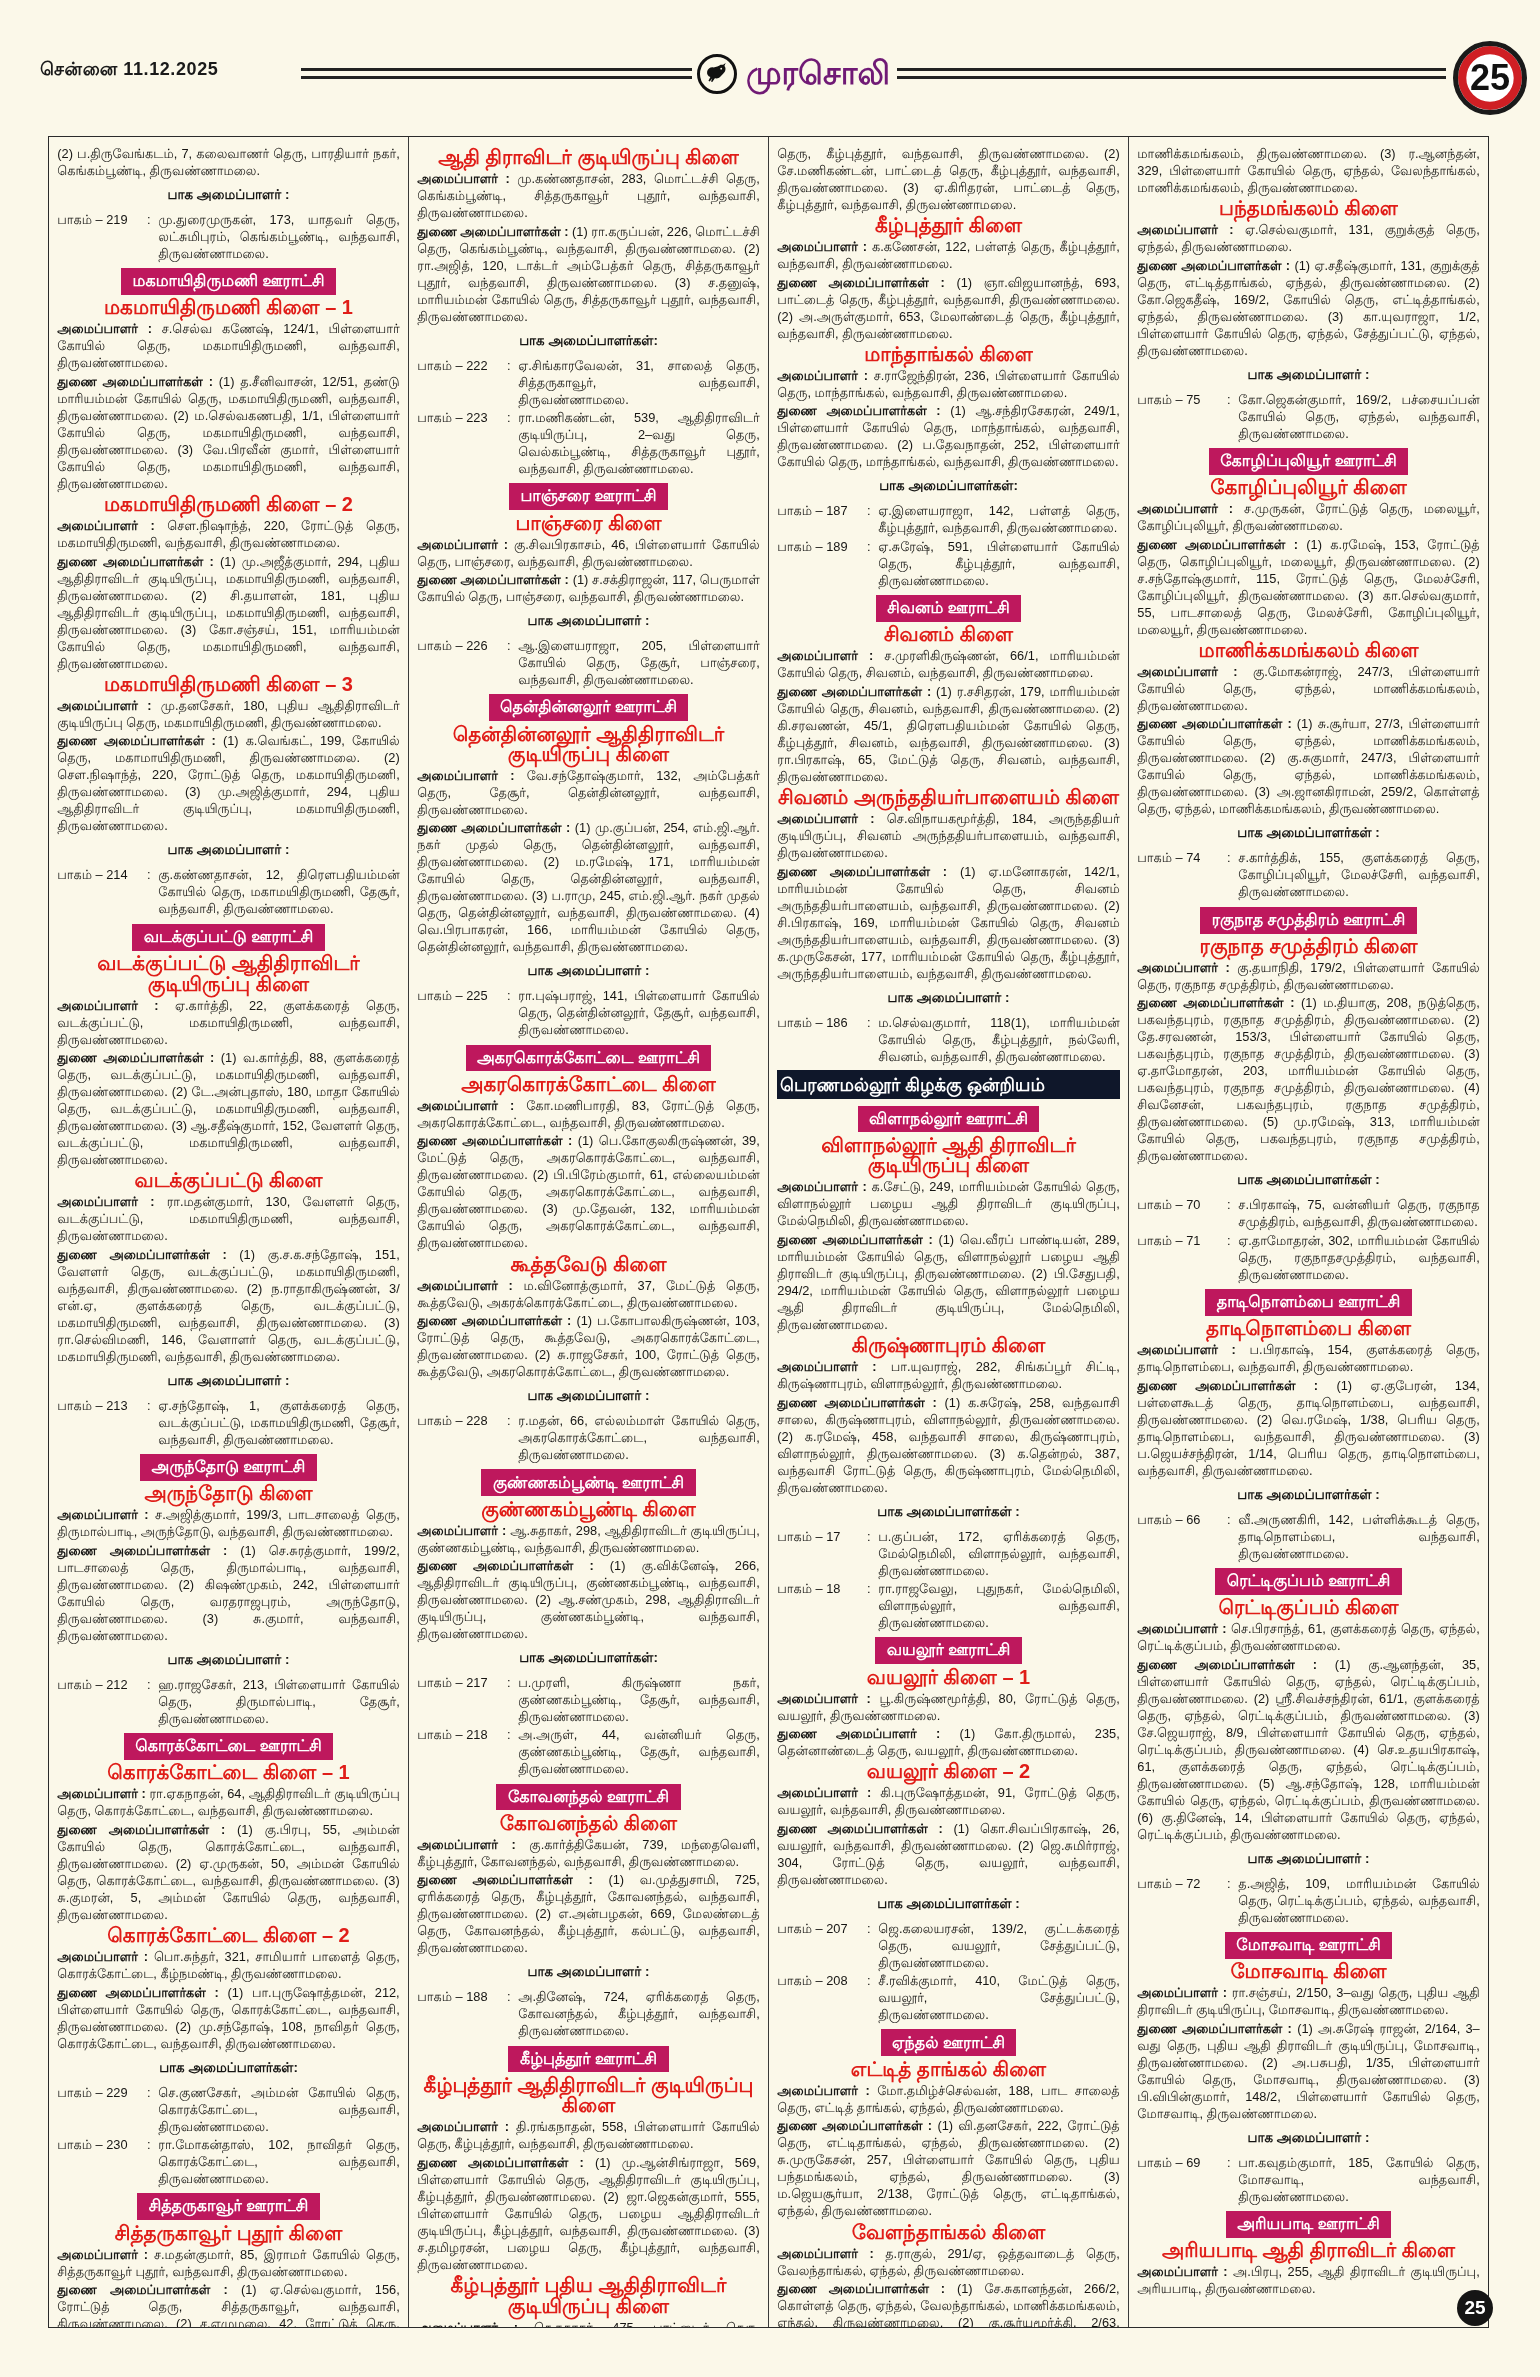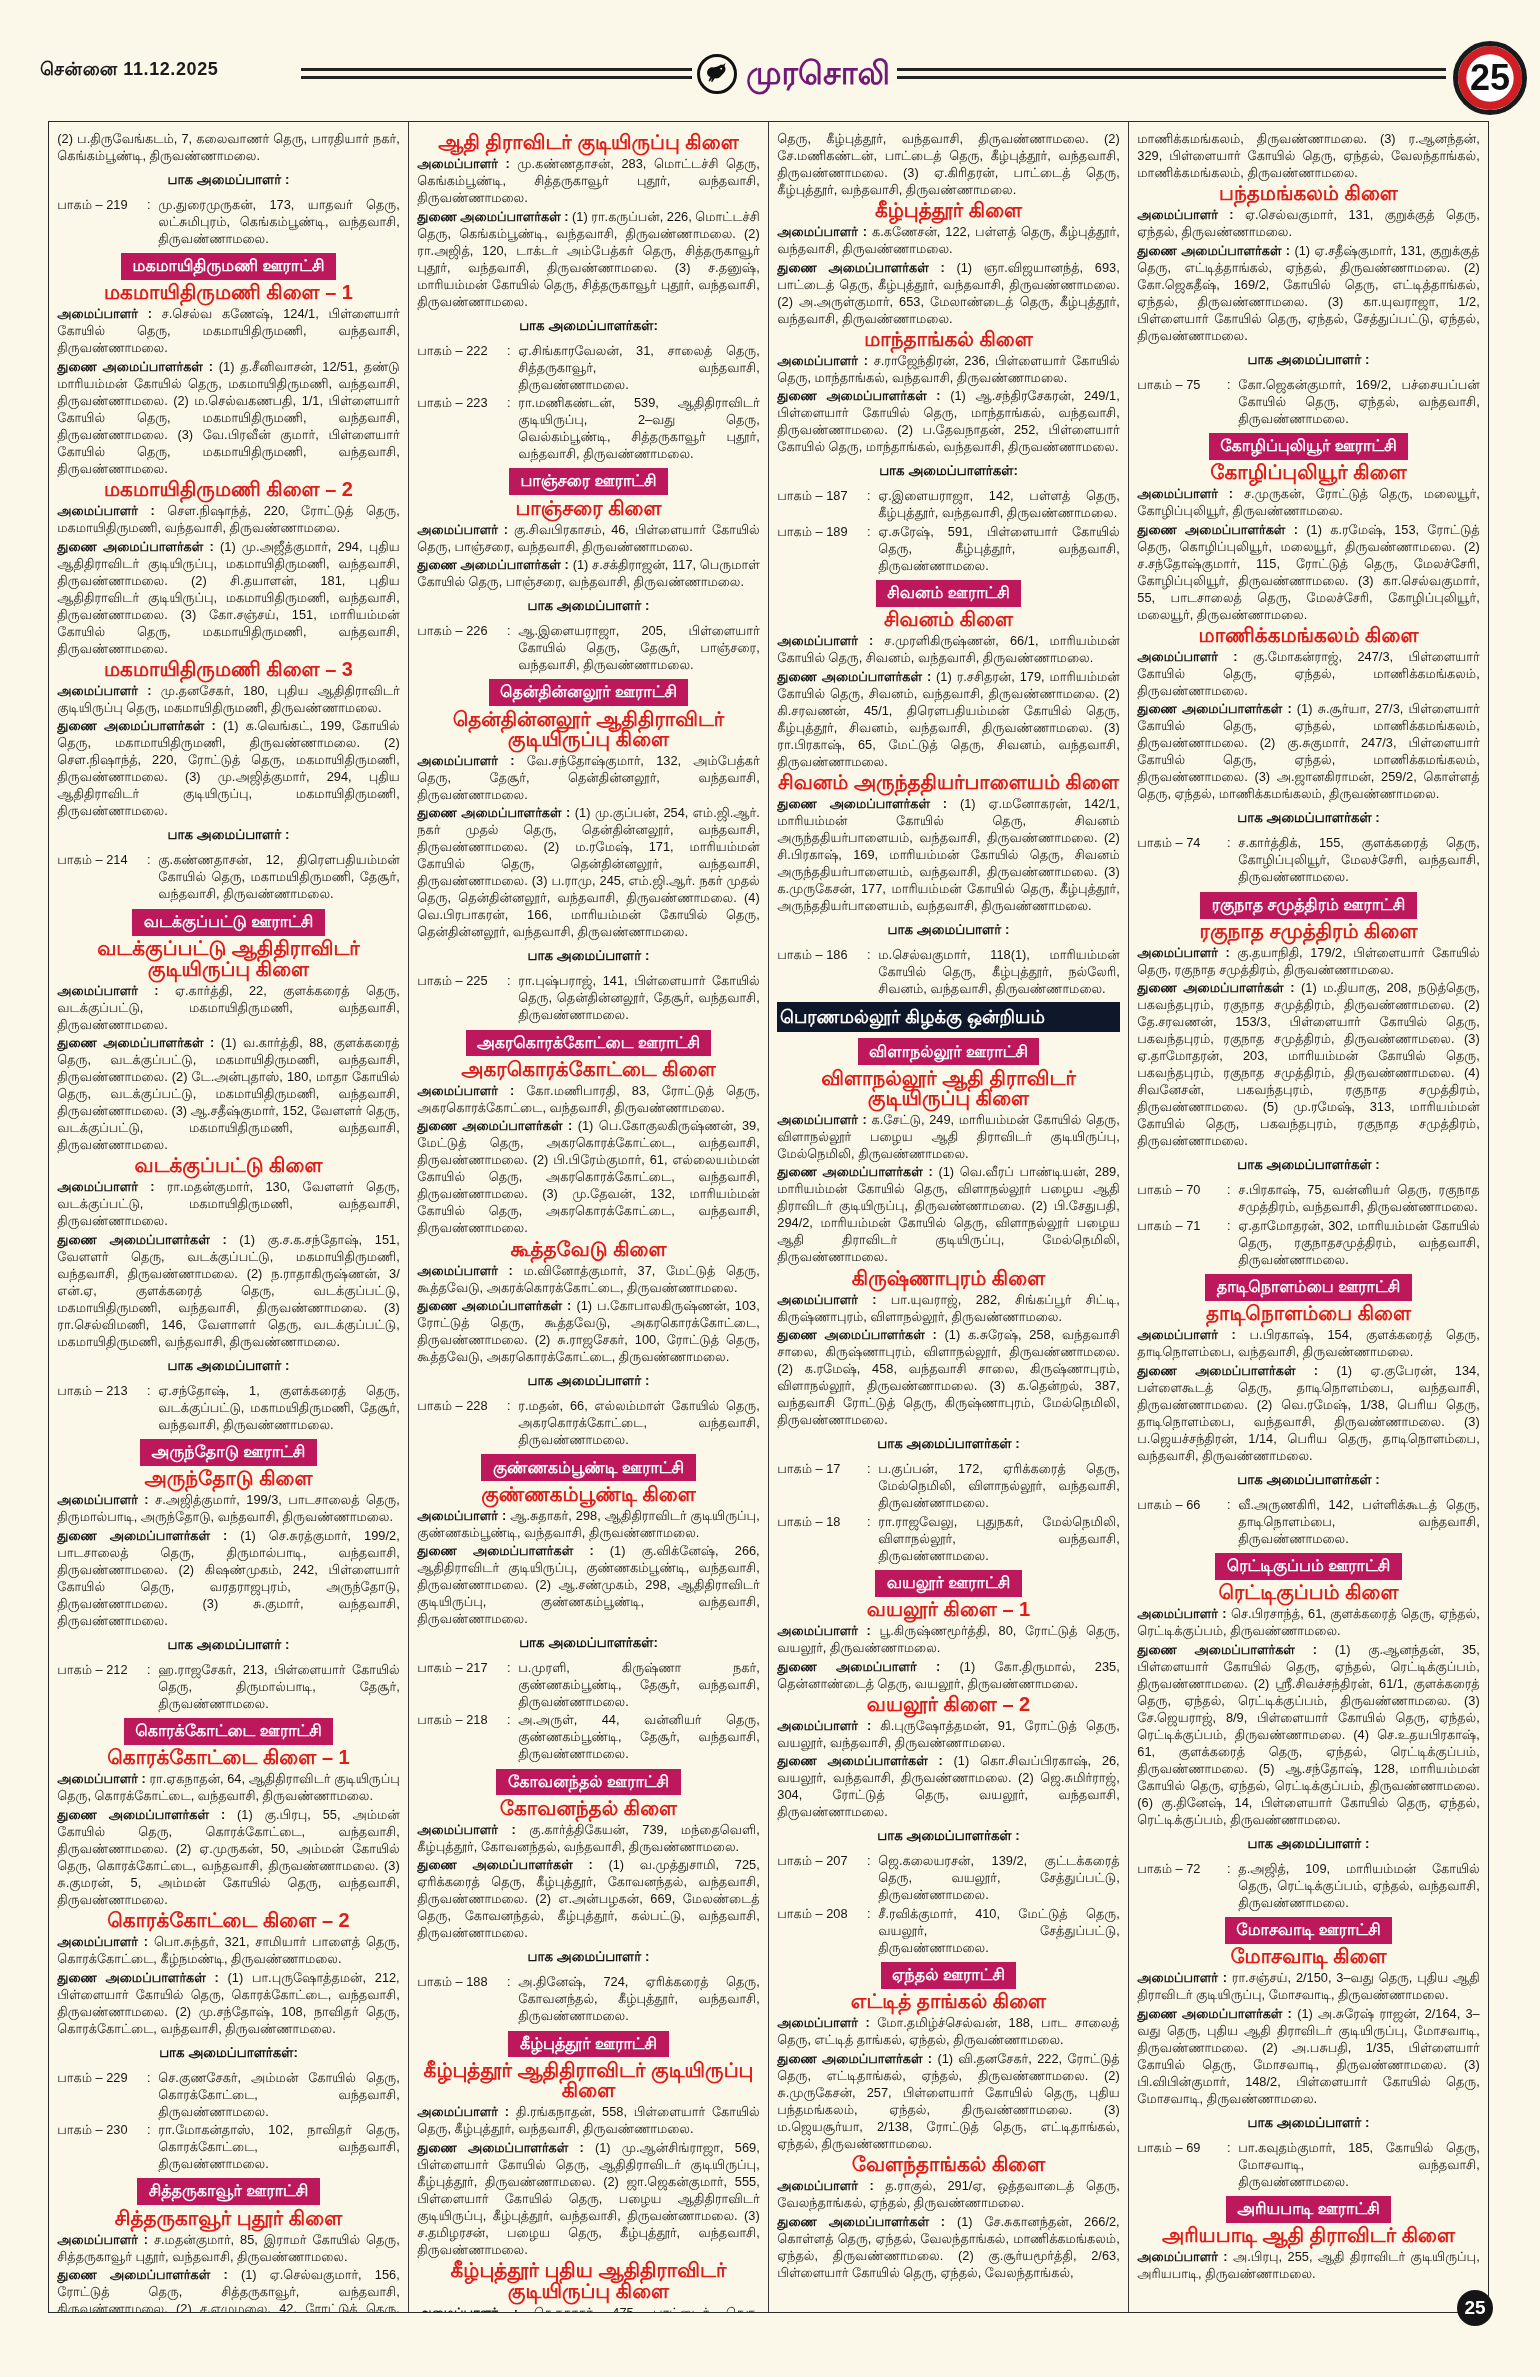--- a/index.html
+++ b/index.html
@@ -7,21 +7,21 @@
   
   .mast{position:absolute;left:0;top:0;width:100%;height:119px;}
   .date{position:absolute;left:40px;top:59px;font-size:18px;font-weight:bold;letter-spacing:0.6px;color:#1a1a1a;}
   .rule{position:absolute;top:68px;height:5.1px;border-top:3.2px solid #222;border-bottom:3.2px solid #222;box-sizing:content-box;}
   .rule.r1{left:301px;width:391px;}
   .rule.r2{left:897px;width:549px;}
   .logo{position:absolute;left:697px;top:54px;width:40px;height:40px;border:3.2px solid #111;border-radius:50%;background:#fbf8e9;box-sizing:border-box;display:flex;align-items:center;justify-content:center;}
   .pname{position:absolute;left:746px;top:55px;font-size:32px;font-weight:bold;color:#701a75;}
   .pgnum{position:absolute;left:1453px;top:41px;width:74px;height:74px;border-radius:50%;background:#fff;border:5.1px solid #1a1a1a;box-shadow:inset 0 0 0 8.3px #cf1f24;box-sizing:border-box;display:flex;align-items:center;justify-content:center;font-size:36px;font-weight:bold;color:#111;}
   
-  .box{position:absolute;left:48px;top:121px;width:1441px;height:2192px;border:1.9px solid #2b2b2b;box-sizing:border-box;display:flex;background:#fbf8e9;}
+  .box{position:absolute;left:48px;top:136px;width:1441px;height:2192px;border:1.9px solid #2b2b2b;box-sizing:border-box;display:flex;background:#fbf8e9;}
   .col{flex:1 1 0;padding:7.7px 8.3px 6.4px 8.3px;overflow:hidden;}
   .col + .col{border-left:1.3px solid #3a3a3a;}
   
   .para{margin:0 0 1.3px 0;font-size:12.8px;line-height:17px;text-align:justify;}
   .para b.lead{font-weight:bold;}
   .center{margin:7px 0;font-size:13.4px;line-height:18px;font-weight:bold;text-align:center;}
   .pakam{display:flex;font-size:12.8px;line-height:17px;margin:0 0 1.3px 0;}
   .pakam .num{flex:0 0 82px;}
   .pakam .colon{flex:0 0 19px;text-align:center;}
   .pakam .ptext{flex:1;text-align:justify;}
@@ -218,20 +218,21 @@
         <div class="pakam">
           <span class="num">பாகம் – 189</span>
           <span class="colon">:</span>
           <span class="ptext">ஏ.சுரேஷ், 591, பிள்ளையார் கோயில் தெரு, கீழ்புத்தூர், வந்தவாசி, திருவண்ணாமலை.</span>
         </div>
         <div class="pinkh"><span>சிவனம் ஊராட்சி</span></div>
         <div class="redh">சிவனம் கிளை</div>
         <p class="para"><b class="lead">அமைப்பாளர் :</b> <span>ச.முரளிகிருஷ்ணன், 66/1, மாரியம்மன் கோயில் தெரு, சிவனம், வந்தவாசி, திருவண்ணாமலை.</span></p>
         <p class="para"><b class="lead">துணை அமைப்பாளர்கள் :</b> <span>(1) ர.சசிதரன், 179, மாரியம்மன் கோயில் தெரு, சிவனம், வந்தவாசி, திருவண்ணாமலை. (2) கி.சரவணன், 45/1, திரெளபதியம்மன் கோயில் தெரு, கீழ்புத்தூர், சிவனம், வந்தவாசி, திருவண்ணாமலை. (3) ரா.பிரகாஷ், 65, மேட்டுத் தெரு, சிவனம், வந்தவாசி, திருவண்ணாமலை.</span></p>
         <div class="redh">சிவனம் அருந்ததியர்பாளையம் கிளை</div>
+        <p class="para"><b class="lead">அமைப்பாளர் :</b> <span>செ.விநாயகமூர்த்தி, 184, அருந்ததியர் குடியிருப்பு, சிவனம் அருந்ததியர்பாளையம், வந்தவாசி, திருவண்ணாமலை.</span></p>
         <p class="para"><b class="lead">துணை அமைப்பாளர்கள் :</b> <span>(1) ஏ.மனோகரன், 142/1, மாரியம்மன் கோயில் தெரு, சிவனம் அருந்ததியர்பாளையம், வந்தவாசி, திருவண்ணாமலை. (2) சி.பிரகாஷ், 169, மாரியம்மன் கோயில் தெரு, சிவனம் அருந்ததியர்பாளையம், வந்தவாசி, திருவண்ணாமலை. (3) க.முருகேசன், 177, மாரியம்மன் கோயில் தெரு, கீழ்புத்தூர், அருந்ததியர்பாளையம், வந்தவாசி, திருவண்ணாமலை.</span></p>
         <div class="center">பாக அமைப்பாளர் :</div>
         <div class="pakam">
           <span class="num">பாகம் – 186</span>
           <span class="colon">:</span>
           <span class="ptext">ம.செல்வகுமார், 118(1), மாரியம்மன் கோயில் தெரு, கீழ்புத்தூர், நல்லேரி, சிவனம், வந்தவாசி, திருவண்ணாமலை.</span>
         </div>
         <div class="banner">பெரணமல்லூர் கிழக்கு ஒன்றியம்</div>
         <div class="pinkh"><span>விளாநல்லூர் ஊராட்சி</span></div>
         <div class="redh">விளாநல்லூர் ஆதி திராவிடர் குடியிருப்பு கிளை</div>

